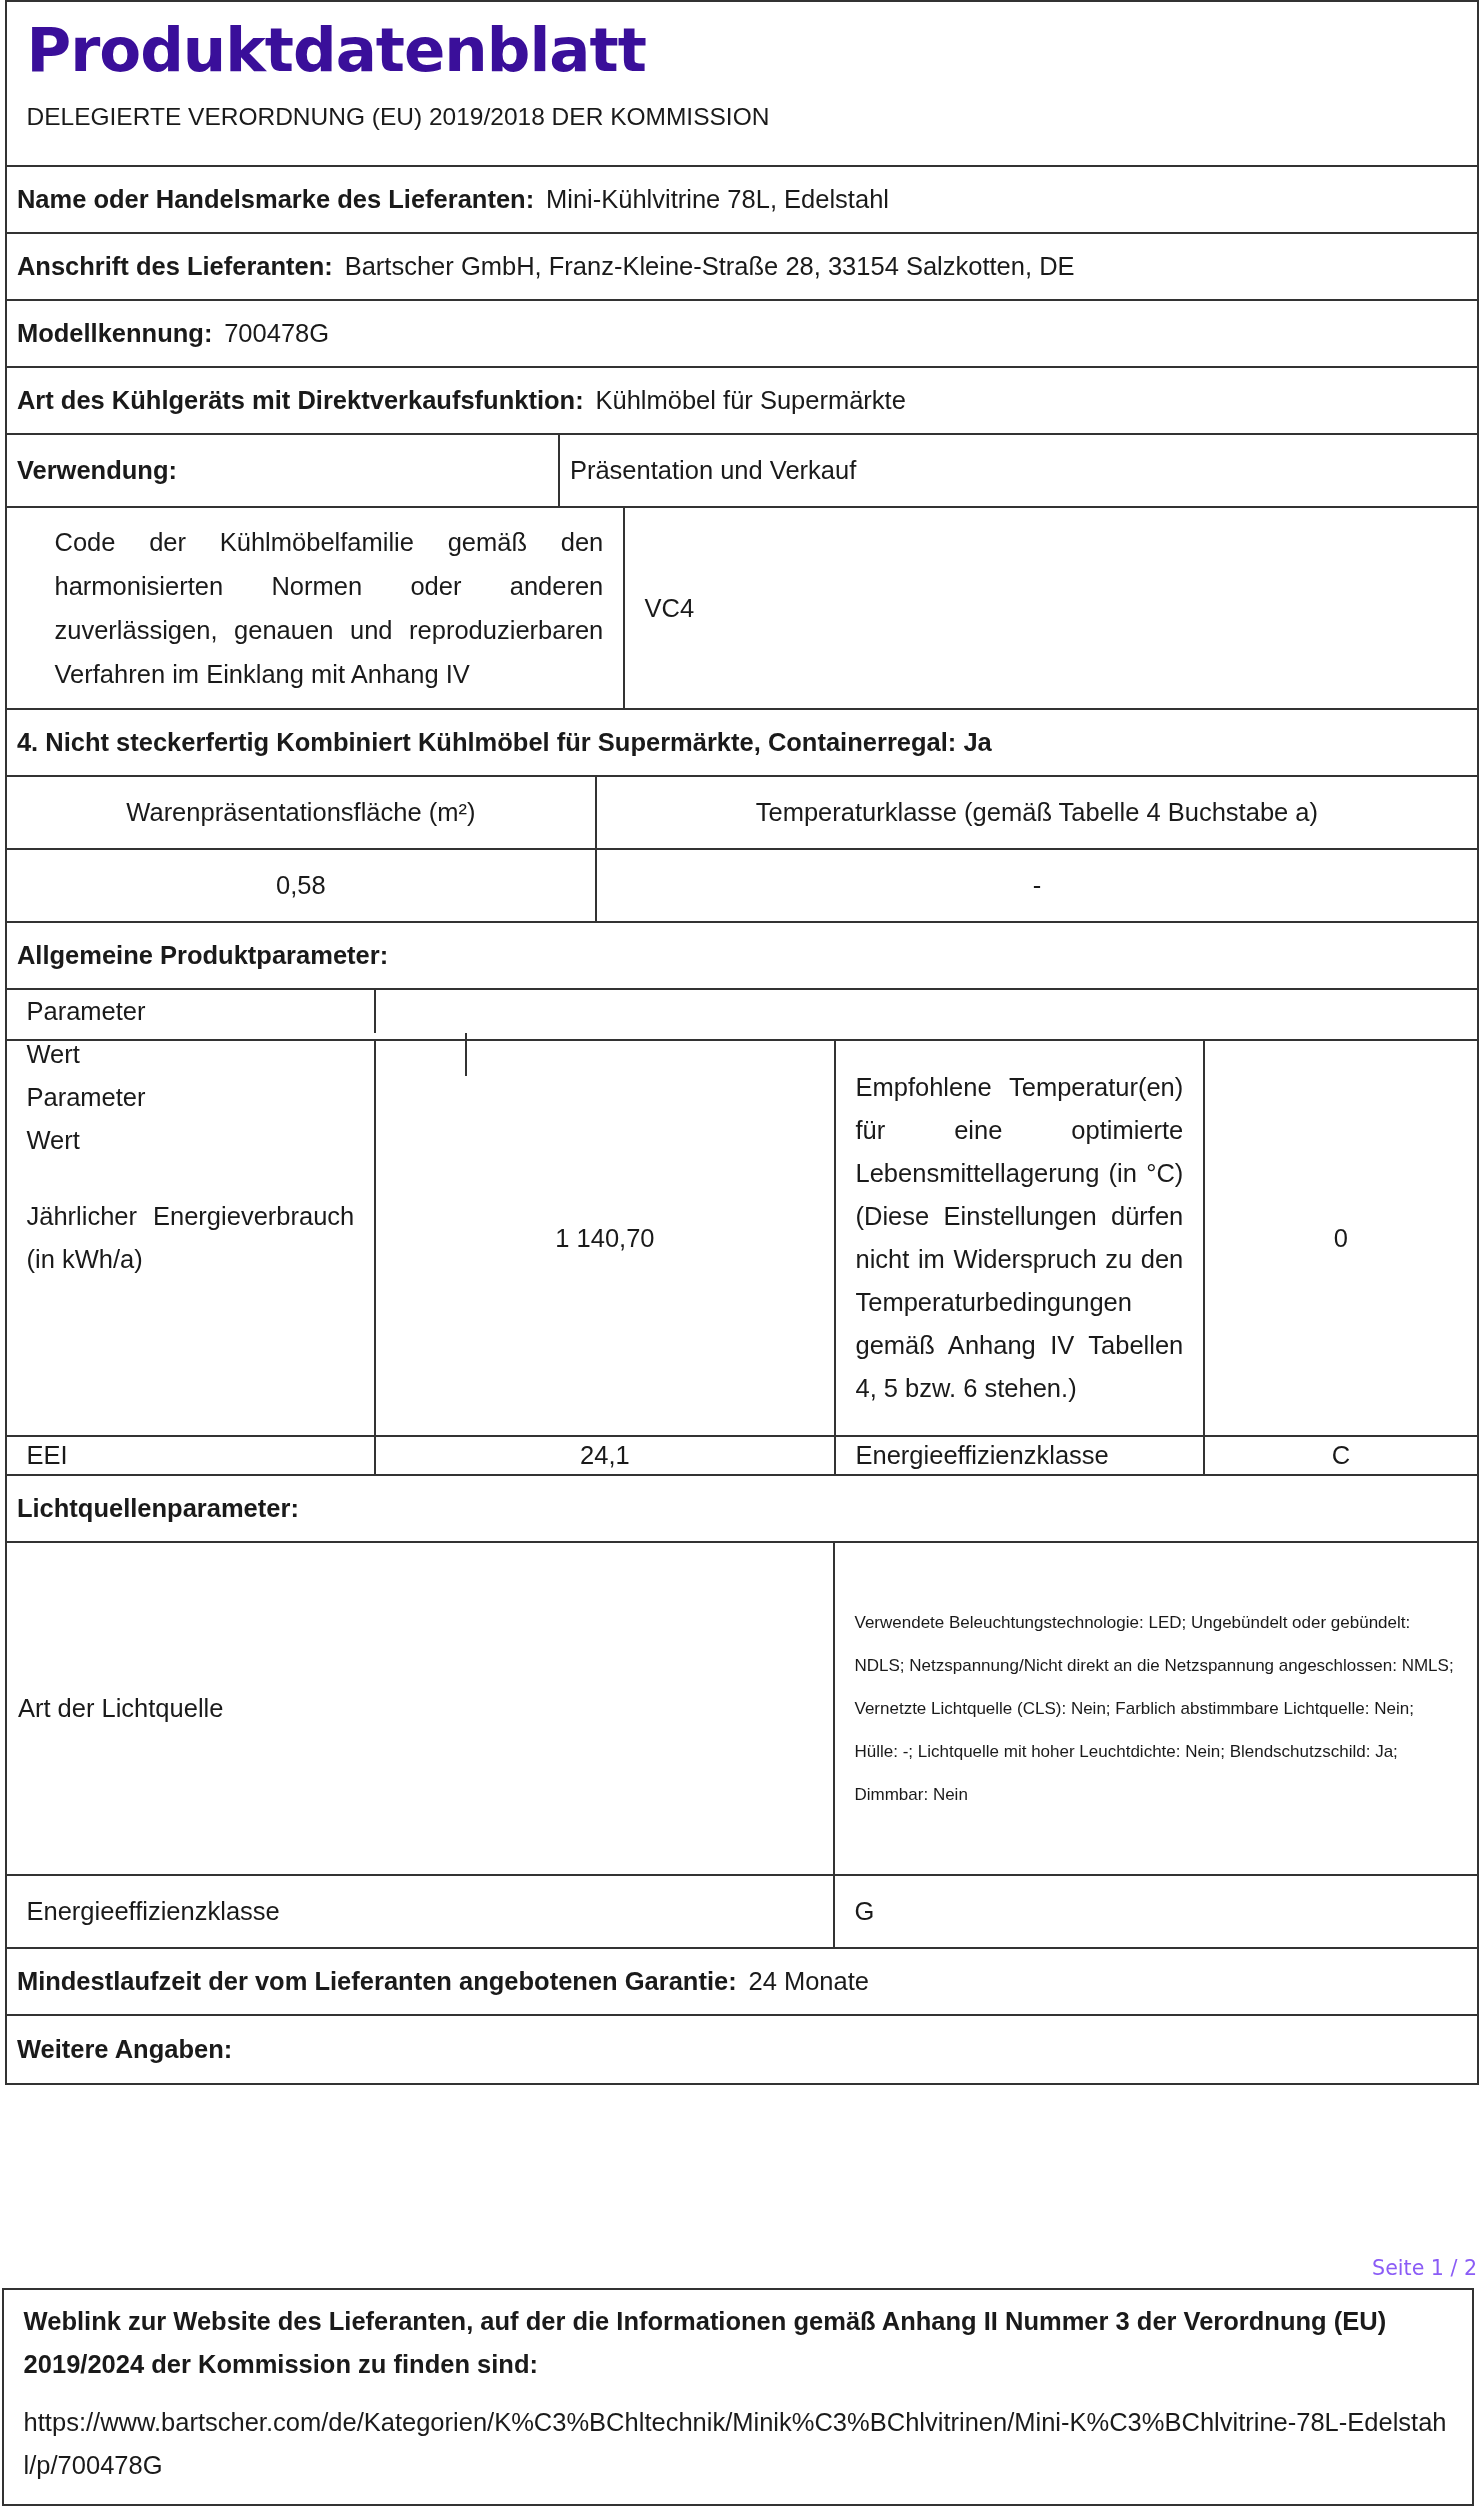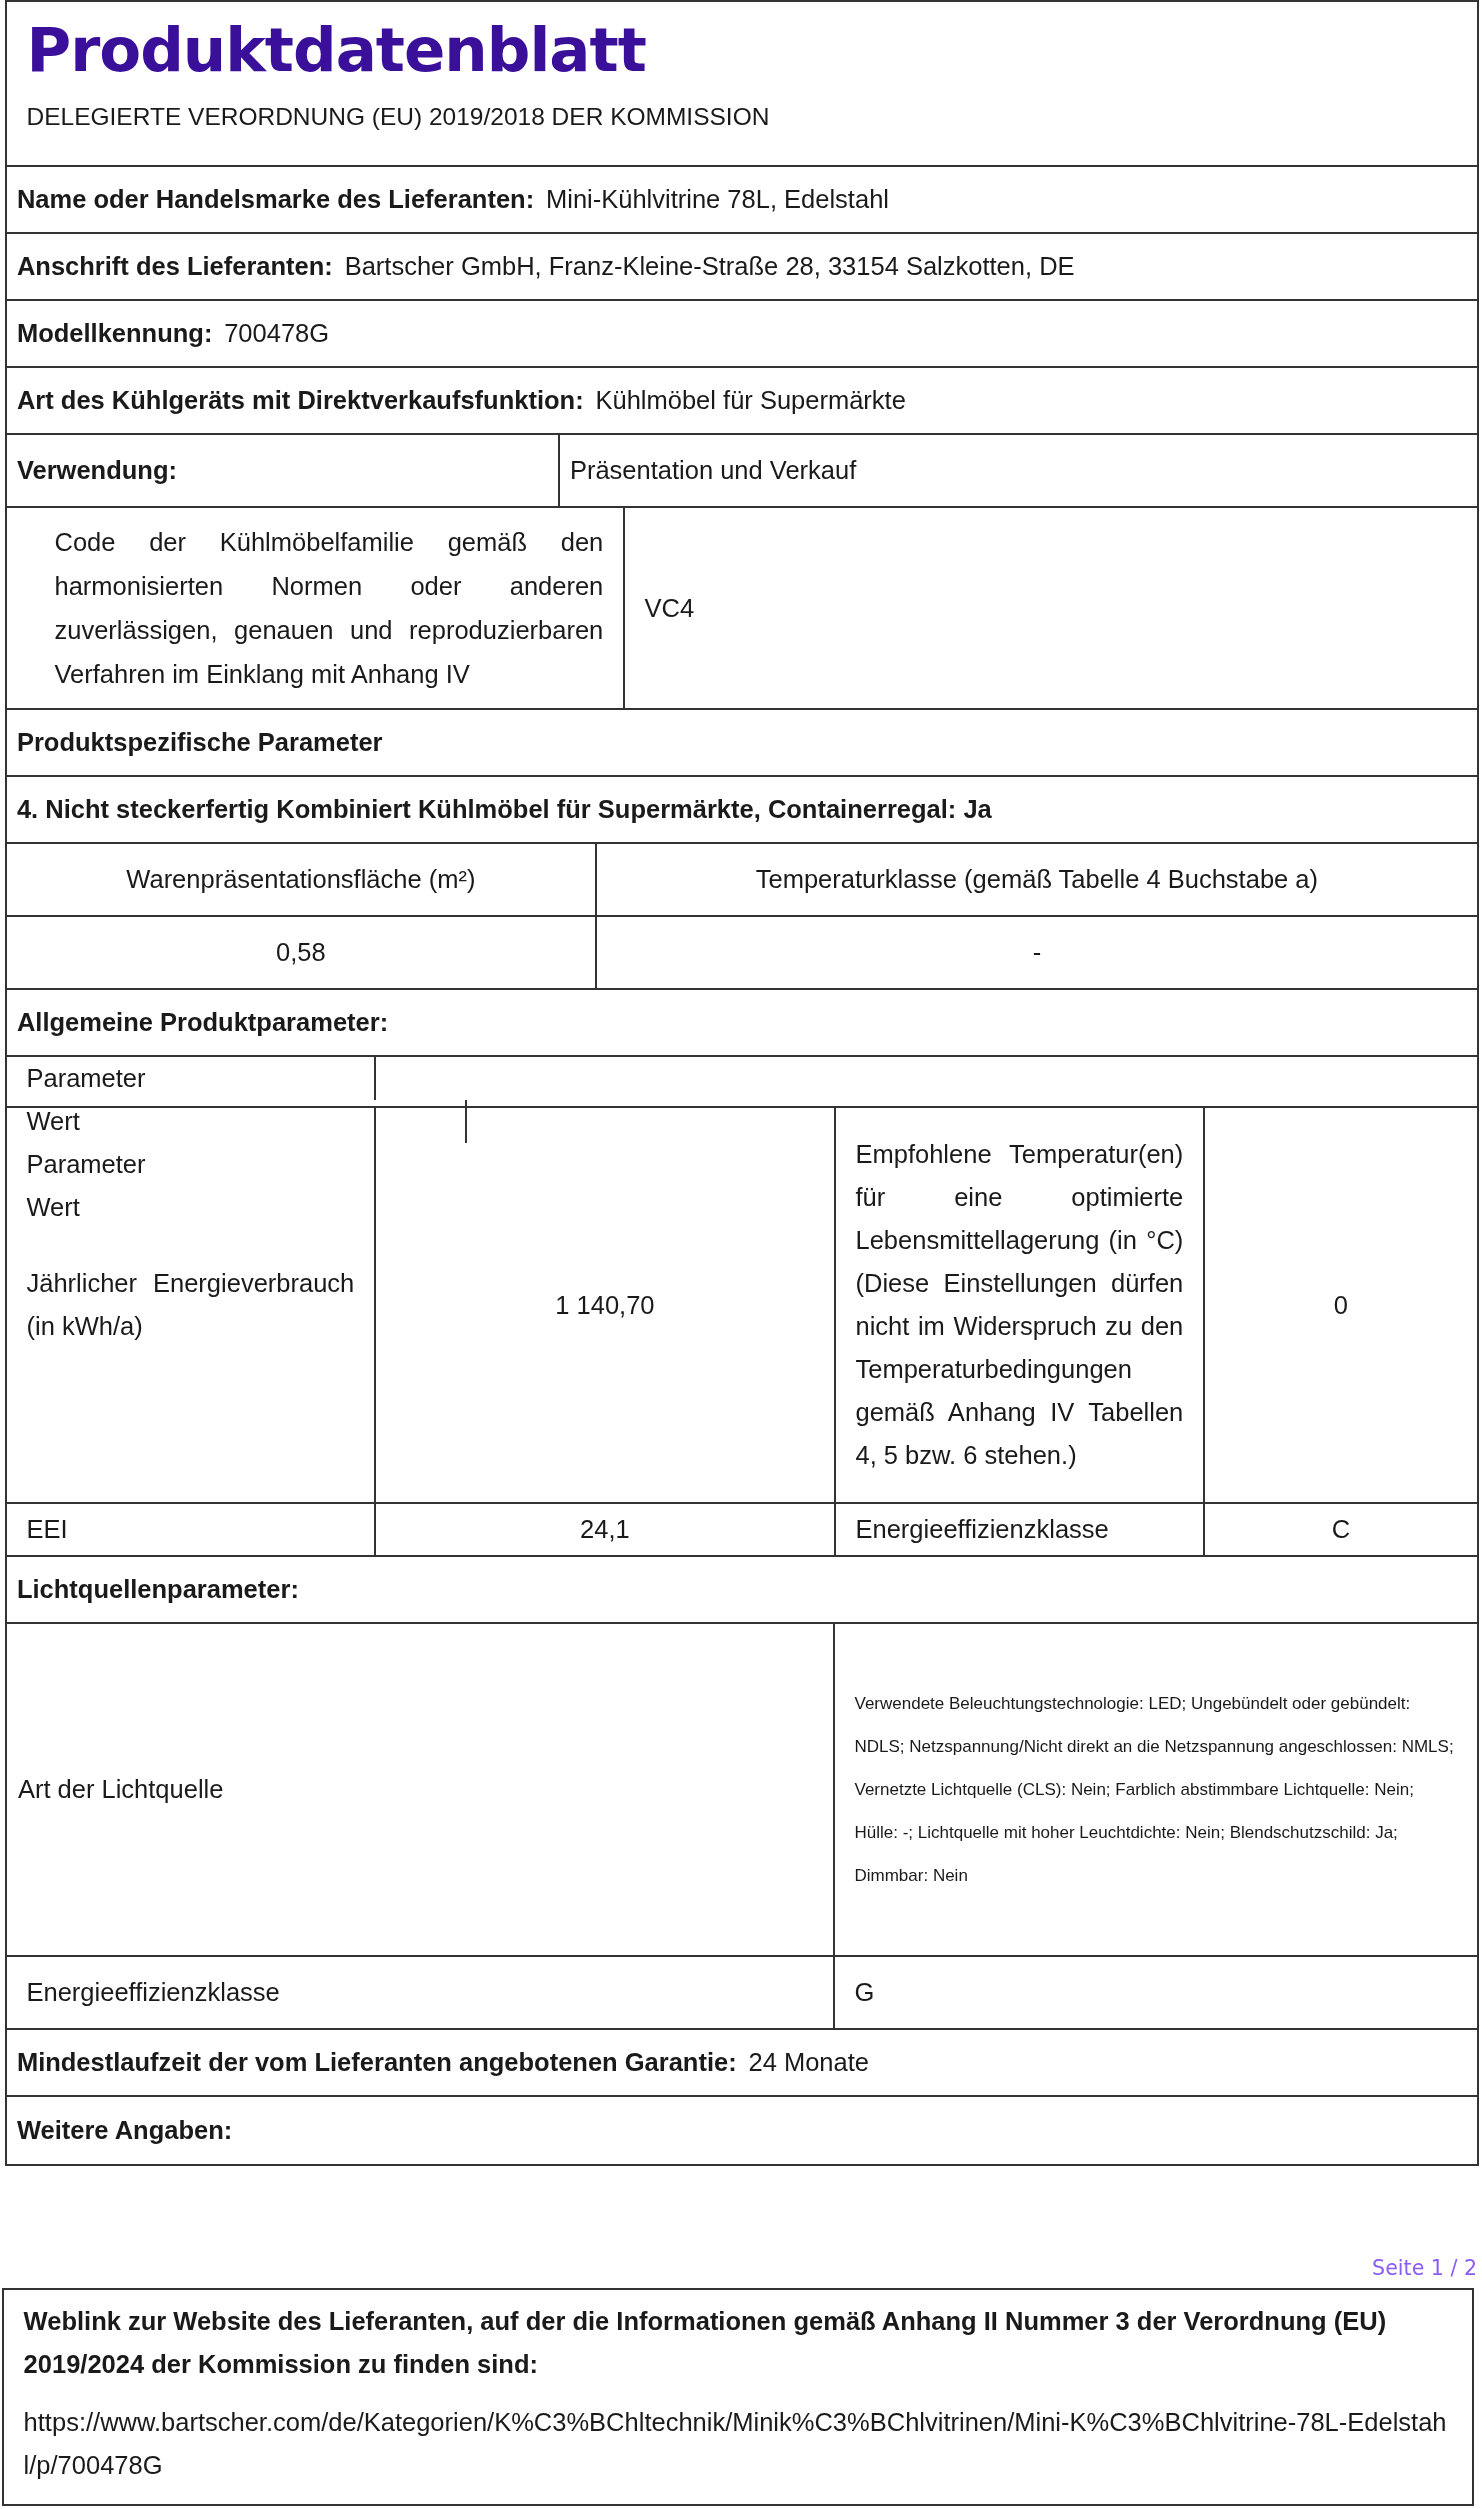--- a/index.html
+++ b/index.html
@@ -60,21 +60,21 @@
     
     .q1 { width: 369px; border-right: 2px solid #333; }
     .q2 { width: 460px; border-right: 2px solid #333; }
     .q3 { width: 369px; border-right: 2px solid #333; }
     .q4 { flex: 1; }
     .q { height: 100%; display: flex; align-items: center; padding: 0 19.6px; }
     .center { justify-content: center; }
     .hdr4 { height: 51px; flex-direction: column; }
     .big4 { height: 396px; }
     .big4 .wrap { font-size: 25.5px; line-height: 43px; text-align: justify; }
-    .eei { height: 53px; }
+    .eei { height: 39px; }
 
     .light { height: 333px; }
     .light .l1 { width: 828px; border-right: 2px solid #333; height: 100%; display: flex; align-items: center; padding: 0 11px; }
     .light .l2 { flex: 1; height: 100%; display: flex; align-items: center; padding: 0 19.6px 0 19.6px; font-size: 17px; line-height: 43px; }
     .eclass2 { height: 73px; }
     .eclass2 .l1 { width: 828px; border-right: 2px solid #333; height: 100%; display: flex; align-items: center; padding: 0 19.6px; }
     .eclass2 .l2 { flex: 1; height: 100%; display: flex; align-items: center; padding: 0 19.6px; }
 
     .page-num {
       position: absolute;
@@ -134,23 +134,20 @@
     <div class="split-right cell">Präsentation und Verkauf</div>
   </div>
 
   <div class="row codefam">
     <div class="left">
         <span>Code der Kühlmöbelfamilie gemäß den harmonisierten Normen oder anderen zuverlässigen, genauen und reproduzierbaren Verfahren im Einklang mit Anhang IV</span>
       </div>
     <div class="right">VC4</div>
   </div>
 
-  <div class="row h68">
-    <div class="cell bold">Produktspezifische Parameter</div>
-  </div>
 
   <div class="row h68">
     <div class="cell bold">4. Nicht steckerfertig Kombiniert Kühlmöbel für Supermärkte, Containerregal: Ja</div>
   </div>
 
   <div class="row two-col h72">
     <div class="c1">Warenpräsentationsfläche (m²)</div>
     <div class="c2">Temperaturklasse (gemäß Tabelle 4 Buchstabe a)</div>
   </div>
 

